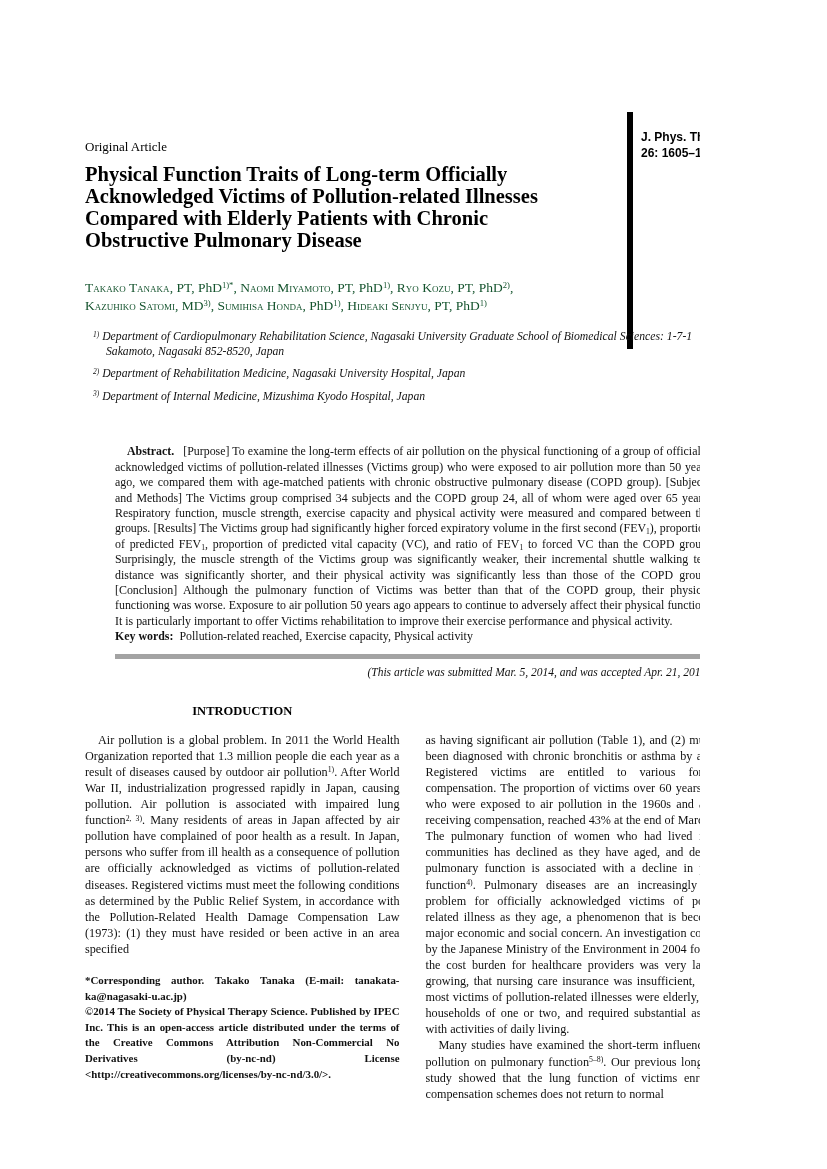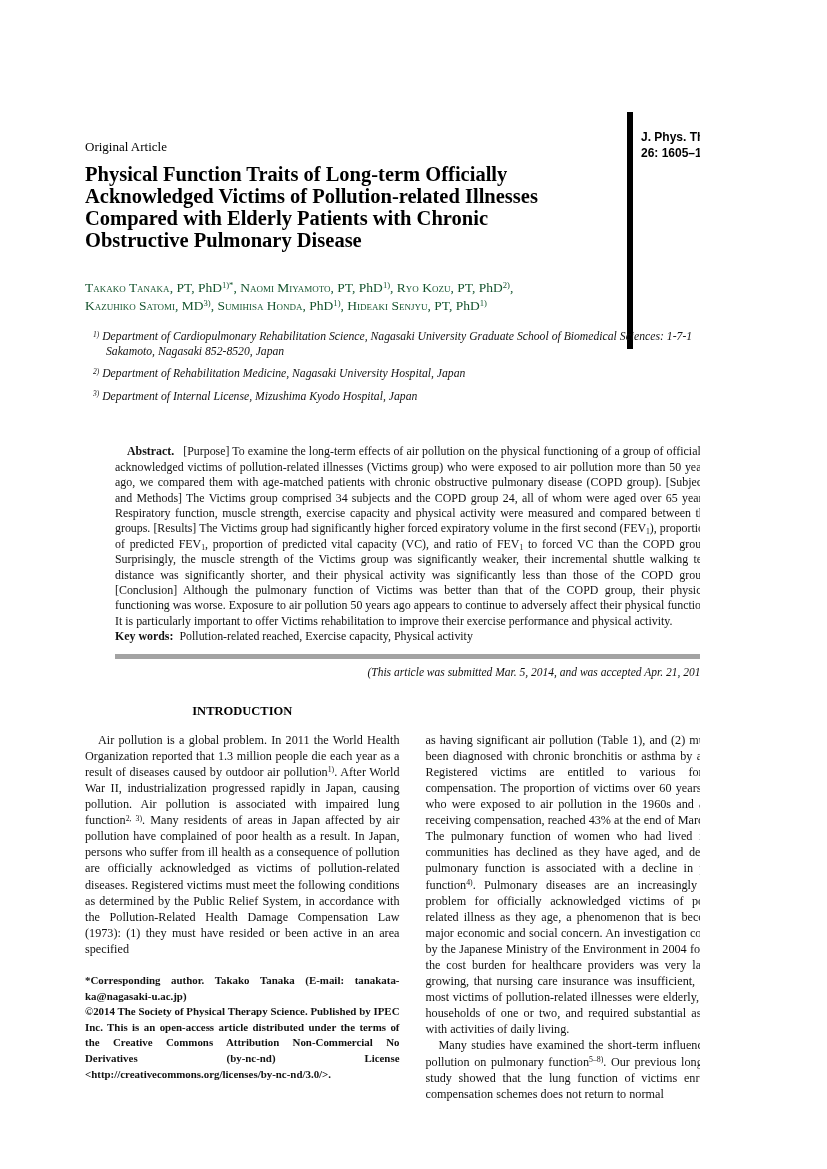--- a/index.html
+++ b/index.html
@@ -147,21 +147,21 @@
     <h1 class="title">Physical Function Traits of Long-term Officially Acknowledged Victims of Pollution-related Illnesses Compared with Elderly Patients with Chronic Obstructive Pulmonary Disease</h1>
 
     <div class="authors">
       <p><span class="sc">Takako Tanaka</span><span>, PT, PhD</span><sup>1)*</sup><span>, </span><span class="sc">Naomi Miyamoto</span><span>, PT, PhD</span><sup>1)</sup><span>, </span><span class="sc">Ryo Kozu</span><span>, PT, PhD</span><sup>2)</sup><span>,</span></p>
       <p><span class="sc">Kazuhiko Satomi</span><span>, MD</span><sup>3)</sup><span>, </span><span class="sc">Sumihisa Honda</span><span>, PhD</span><sup>1)</sup><span>, </span><span class="sc">Hideaki Senjyu</span><span>, PT, PhD</span><sup>1)</sup></p>
     </div>
 
     <div class="affiliations">
       <p><sup>1)</sup><span> Department of Cardiopulmonary Rehabilitation Science, Nagasaki University Graduate School of Biomedical Sciences: 1-7-1 Sakamoto, Nagasaki 852-8520, Japan</span></p>
       <p><sup>2)</sup><span> Department of Rehabilitation Medicine, Nagasaki University Hospital, Japan</span></p>
-      <p><sup>3)</sup><span> Department of Internal License, Mizushima Kyodo Hospital, Japan</span></p>
+      <p><sup>3)</sup><span> Department of Internal Medicine, Mizushima Kyodo Hospital, Japan</span></p>
     </div>
 
     <div class="abstract">
       <p class="abs-body"><span class="abs-label">Abstract.</span><span><span>[Purpose] To examine the long-term effects of air pollution on the physical functioning of a group of officially acknowledged victims of pollution-related illnesses (Victims group) who were exposed to air pollution more than 50 years ago, we compared them with age-matched patients with chronic obstructive pulmonary disease (COPD group). [Subjects and Methods] The Victims group comprised 34 subjects and the COPD group 24, all of whom were aged over 65 years. Respiratory function, muscle strength, exercise capacity and physical activity were measured and compared between the groups. [Results] The Victims group had significantly higher forced expiratory volume in the first second (FEV</span><sub>1</sub><span>), proportion of predicted FEV</span><sub>1</sub><span>, proportion of predicted vital capacity (VC), and ratio of FEV</span><sub>1</sub><span> to forced VC than the COPD group. Surprisingly, the muscle strength of the Victims group was significantly weaker, their incremental shuttle walking test distance was significantly shorter, and their physical activity was significantly less than those of the COPD group. [Conclusion] Although the pulmonary function of Victims was better than that of the COPD group, their physical functioning was worse. Exposure to air pollution 50 years ago appears to continue to adversely affect their physical function. It is particularly important to offer Victims rehabilitation to improve their exercise performance and physical activity.</span></span></p>
       <p class="keywords"><span class="bold">Key words:</span><span>Pollution-related reached, Exercise capacity, Physical activity</span></p>
     </div>
 
     <div class="submission">(This article was submitted Mar. 5, 2014, and was accepted Apr. 21, 2014)</div>
 
     <div class="columns">

